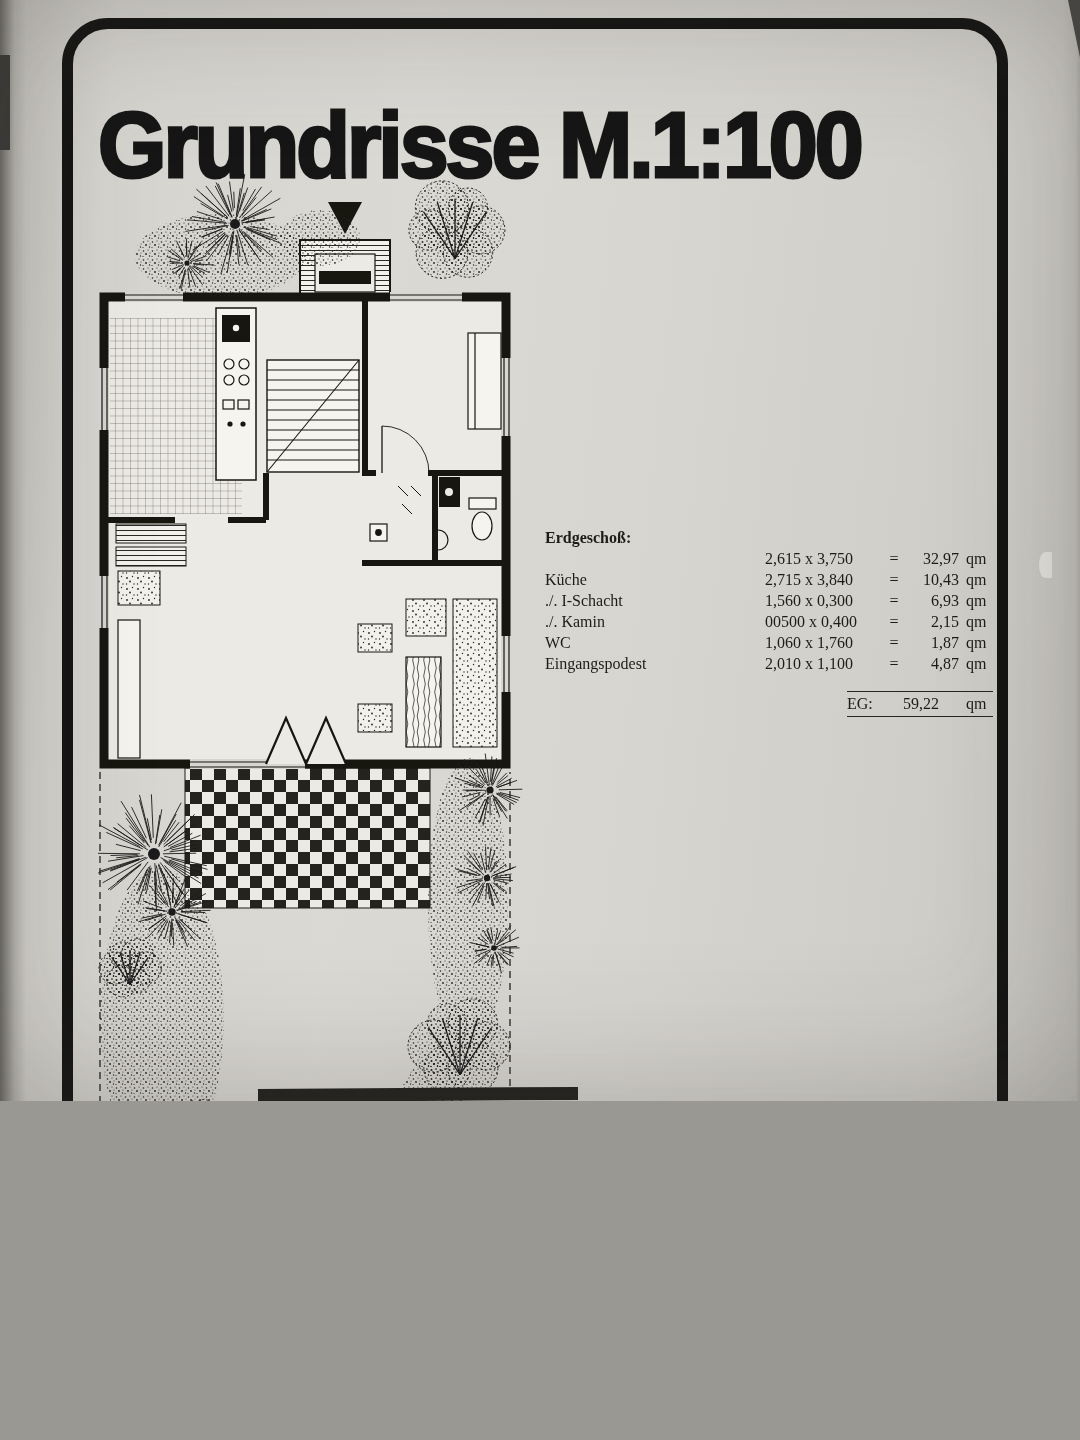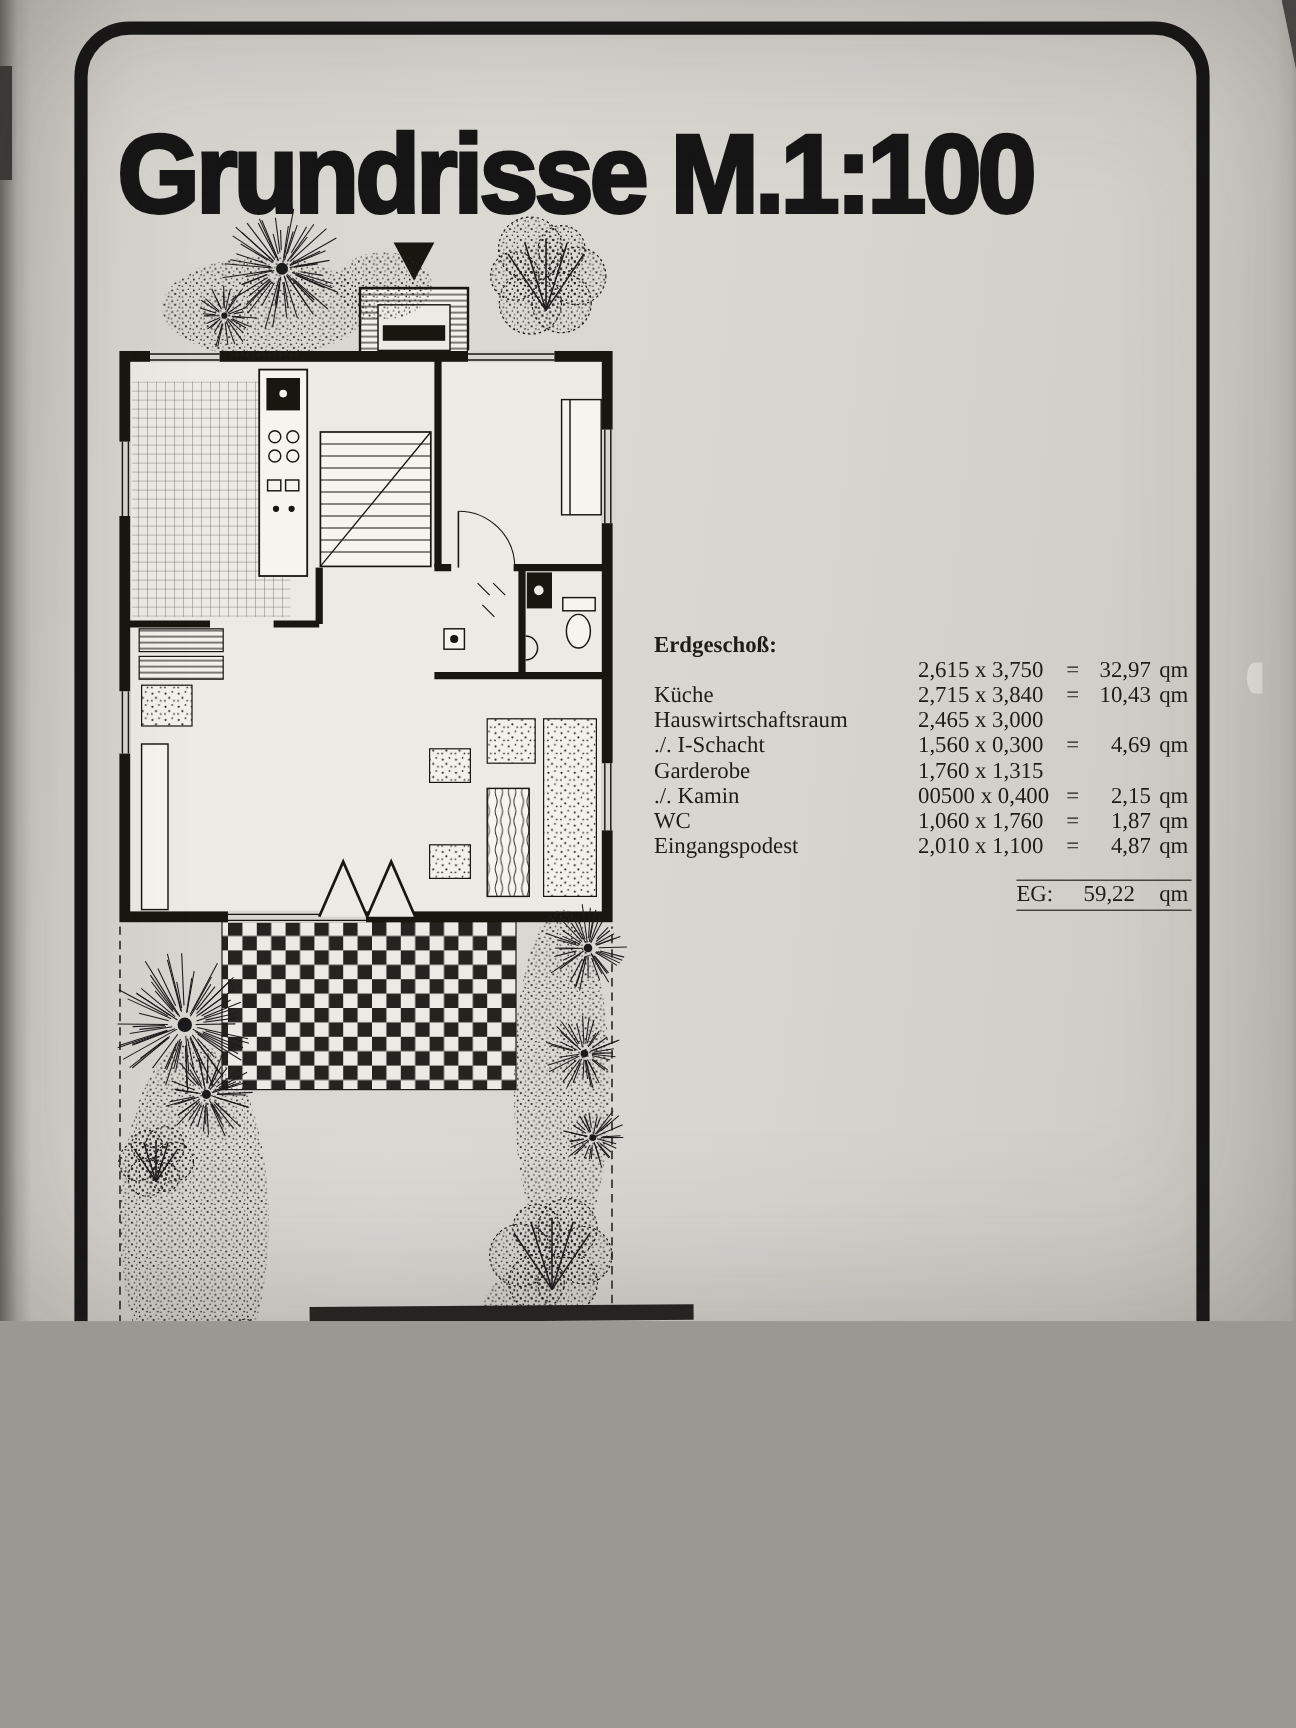--- a/index.html
+++ b/index.html
@@ -28,21 +28,21 @@
     border:11px solid #141413;border-radius:46px;z-index:2;}
 
   
   .title{position:absolute;left:98px;top:92px;z-index:5;white-space:nowrap;
     font-family:"Liberation Sans",sans-serif;font-weight:bold;font-size:88px;letter-spacing:-3px;
     color:var(--ink,#161616);-webkit-text-stroke:3px var(--ink,#161616);
     transform:scaleY(1.05);transform-origin:left top;}
 
   
   .dims{position:absolute;left:545px;top:527px;z-index:5;
-    font-family:"Liberation Serif",serif;font-size:19px;line-height:21px;color:#1d1c18;}
+    font-family:"Liberation Serif",serif;font-size:16px;line-height:21px;color:#1d1c18;}
   .t-header{font-weight:bold;}
   .t-row{display:grid;grid-template-columns:220px 120px 18px 56px 34px;}
   .c-eq{text-align:center;}
   .c-area{text-align:right;}
   .c-unit{padding-left:7px;}
   .t-total{margin-left:302px;margin-top:17px;width:146px;display:grid;
     grid-template-columns:56px 56px 34px;
     border-top:1.6px solid #26251f;border-bottom:1.6px solid #26251f;padding:1px 0 2px 0;}
   .t-total .c-area{text-align:left;}
 
@@ -594,39 +594,25 @@
       <span class="c-unit">qm</span>
     </div>
     <div class="t-row">
       <span class="c-label">Küche</span>
       <span class="c-dims">2,715 x 3,840</span>
       <span class="c-eq">=</span>
       <span class="c-area">10,43</span>
       <span class="c-unit">qm</span>
     </div>
     <div class="t-row">
-      <span class="c-label">Hauswirtschaftsraum</span>
-      <span class="c-dims">2,465 x 3,000</span>
-      <span class="c-eq"></span>
-      <span class="c-area"></span>
-      <span class="c-unit"></span>
-    </div>
-    <div class="t-row">
       <span class="c-label">./. I-Schacht</span>
       <span class="c-dims">1,560 x 0,300</span>
       <span class="c-eq">=</span>
-      <span class="c-area">4,69</span>
+      <span class="c-area">6,93</span>
       <span class="c-unit">qm</span>
-    </div>
-    <div class="t-row">
-      <span class="c-label">Garderobe</span>
-      <span class="c-dims">1,760 x 1,315</span>
-      <span class="c-eq"></span>
-      <span class="c-area"></span>
-      <span class="c-unit"></span>
     </div>
     <div class="t-row">
       <span class="c-label">./. Kamin</span>
       <span class="c-dims">00500 x 0,400</span>
       <span class="c-eq">=</span>
       <span class="c-area">2,15</span>
       <span class="c-unit">qm</span>
     </div>
     <div class="t-row">
       <span class="c-label">WC</span>

